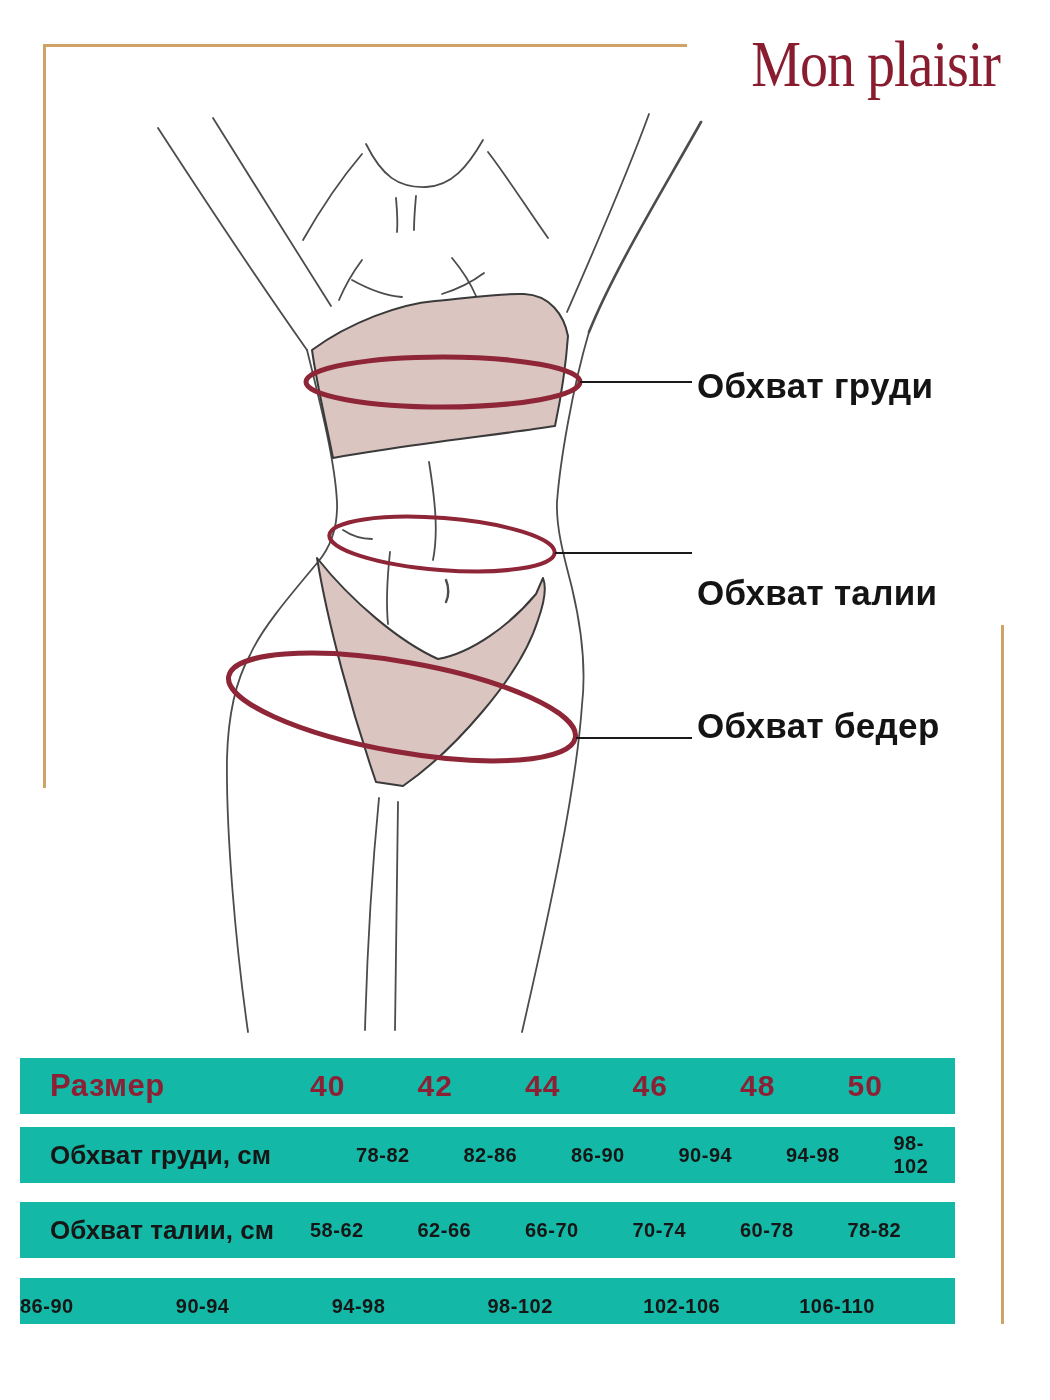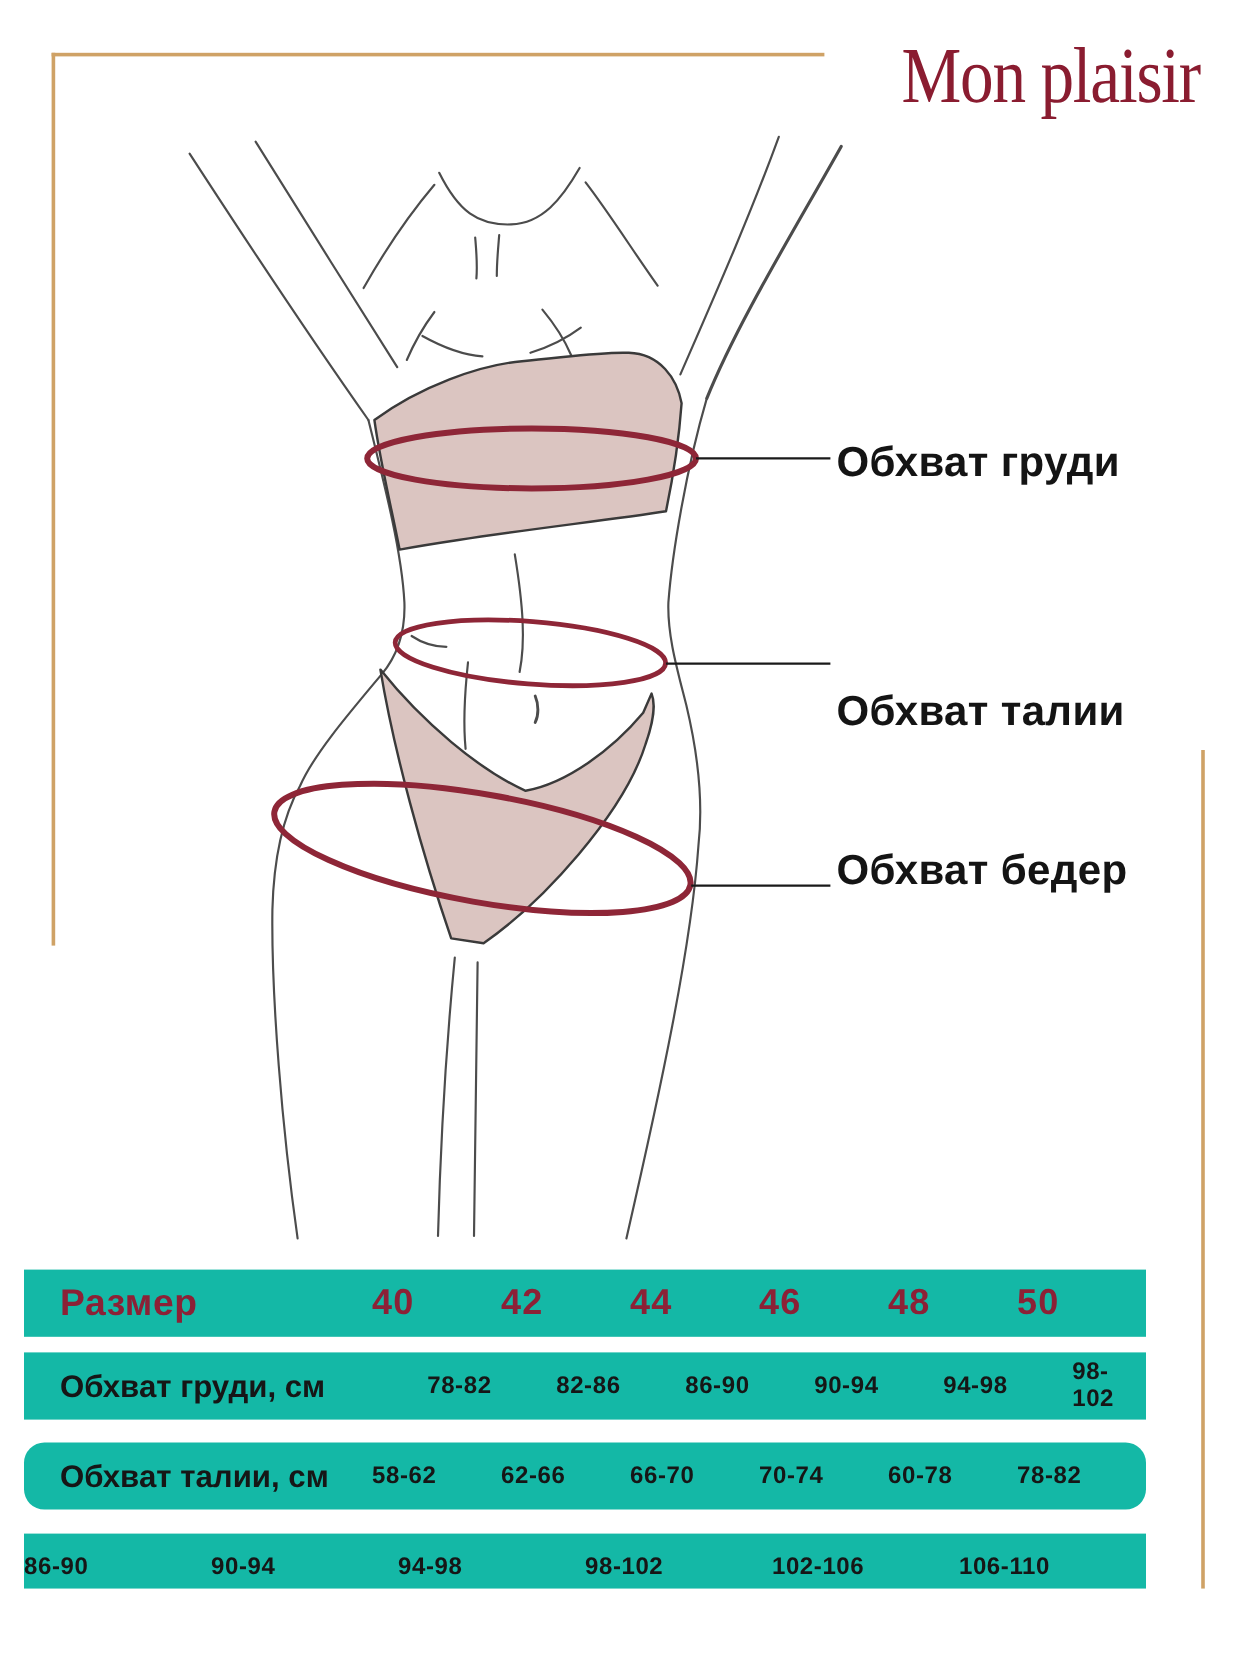--- a/index.html
+++ b/index.html
@@ -27,21 +27,21 @@
           white-space:nowrap;letter-spacing:.3px;}
   .mlabel.chest{top:366px;}
   .mlabel.waist{top:537px;margin-top:36px;}
   .mlabel.hips{top:706px;text-align:center;}
 
   
   .size-table{position:absolute;left:20px;top:1058px;width:935px;}
   .trow{display:flex;align-items:center;height:56px;background:#14b8a6;}
   .trow.head{margin-bottom:13px;}
   .trow.r1{margin-bottom:19px;gap:46px;}
-  .trow.r2{margin-bottom:20px;border-radius:17px;}
+  .trow.r2{margin-bottom:20px;}
   .tcell-label{flex:0 0 260px;padding-left:30px;}
   .tcell{flex:1;text-align:left;}
   .head .tcell-label{font-size:31px;font-weight:700;color:#8c2136;letter-spacing:.5px;}
   .head .tcell{font-size:30px;font-weight:700;color:#8c2136;letter-spacing:1px;}
   .trow .tcell-label.black{font-size:26px;font-weight:700;color:#161616;}
   .trow .tcell.val{font-size:20px;font-weight:600;color:#161616;letter-spacing:.5px;}
 </style>
 </head>
 <body>
 

